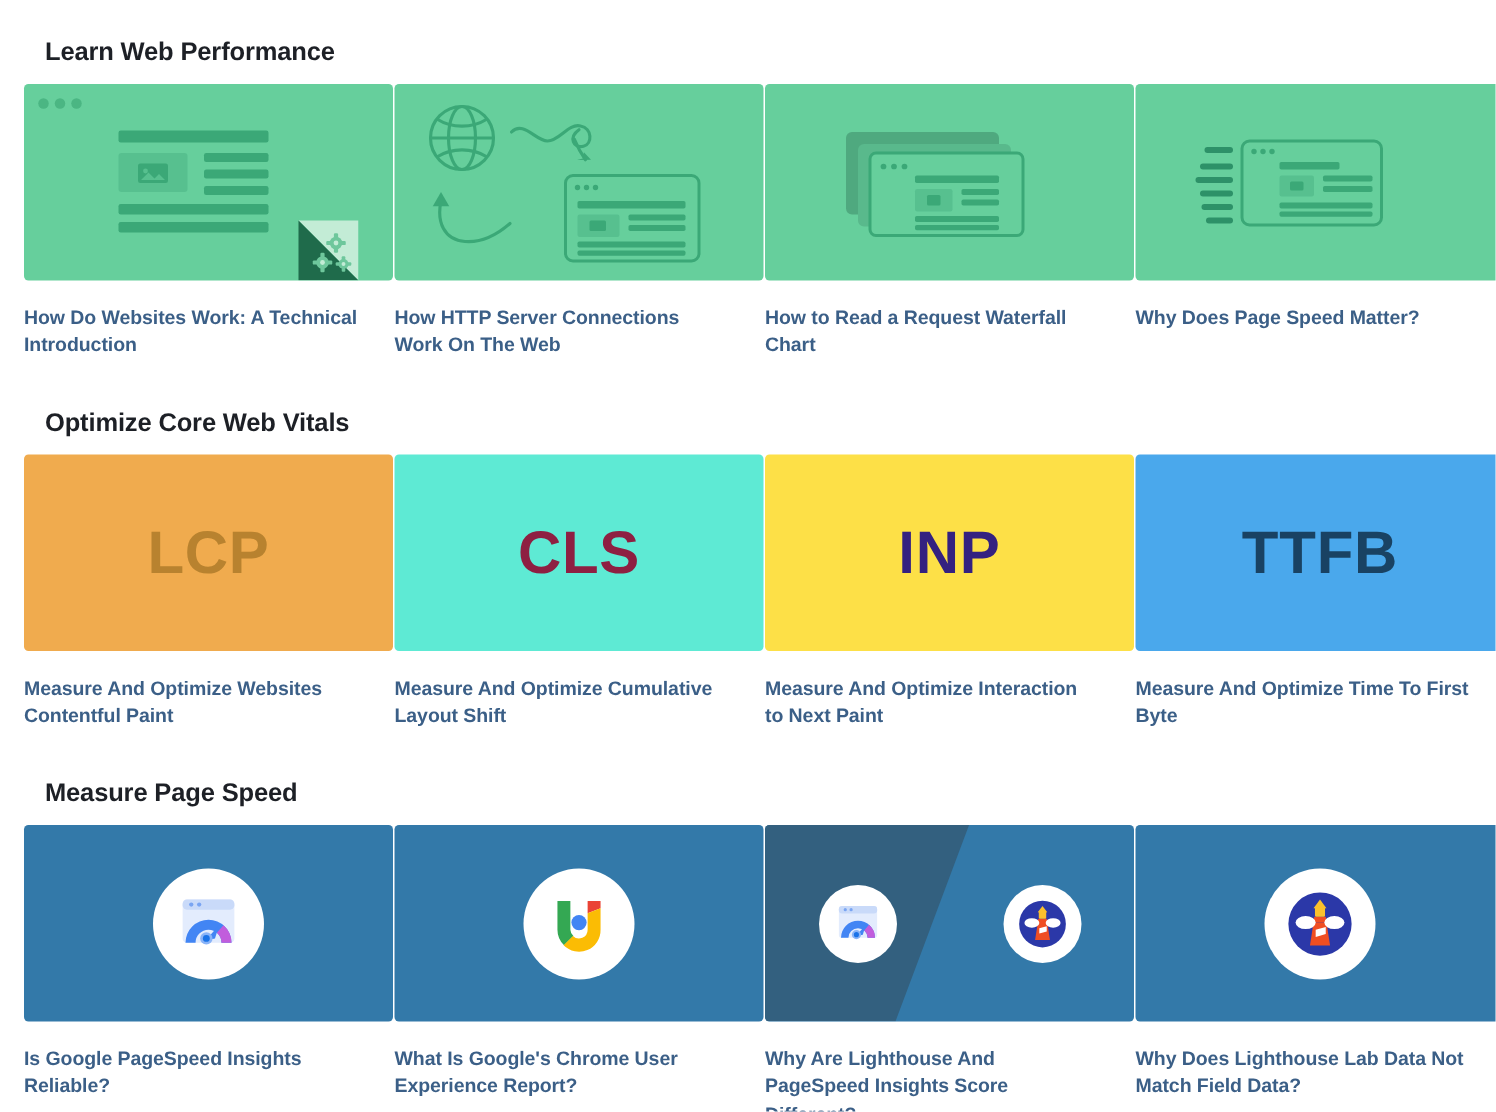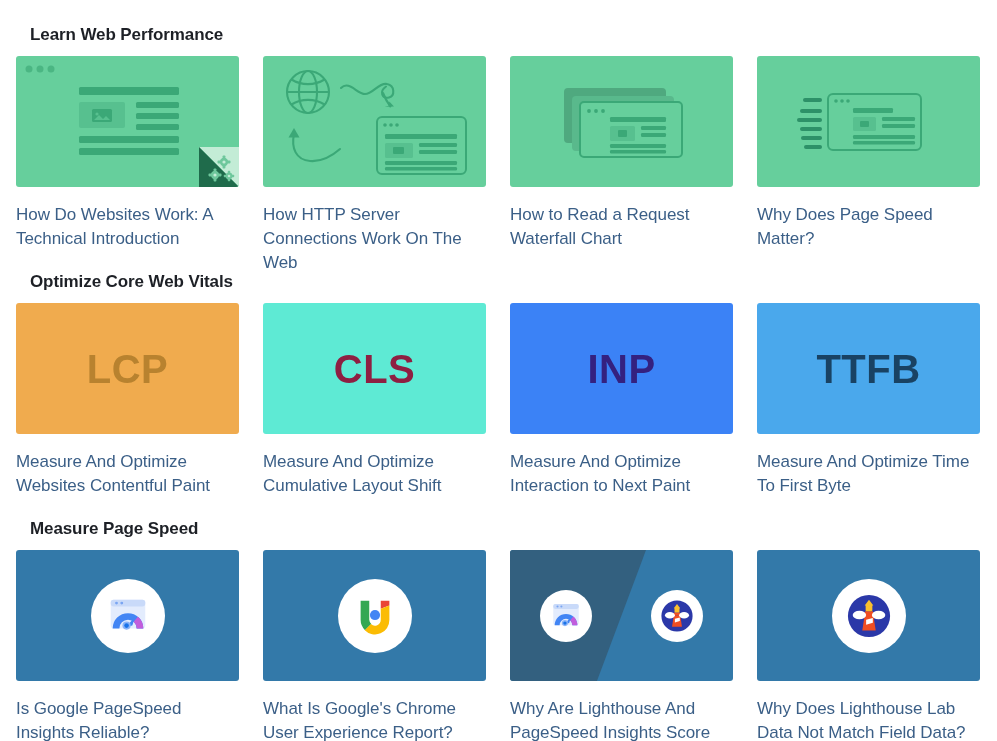--- a/index.html
+++ b/index.html
@@ -30,29 +30,29 @@
     display: grid;
     grid-template-columns: repeat(4, 223px);
     column-gap: 24px;
   }
   .grid-1 { top: 56px; }
   .grid-2 { top: 303px; }
   .grid-3 { top: 550px; }
 
   .card { width: 223px; }
   .thumb {
-    width: 223px; height: 131px;
+    width: 246px; height: 131px;
     border-radius: 3px;
     position: relative;
     overflow: hidden;
   }
   .card-title {
     margin-top: 16px;
-    font-size: 17px;
-    font-weight: normal;
+    font-size: 13px;
+    font-weight: bold;
     line-height: 1.42;
     color: #3b5f87;
     letter-spacing: -0.05px;
     cursor: pointer;
   }
 
   
   .green { background: #66cf9c; }
 
   svg.illus { position: absolute; left: 0; top: 0; width: 223px; height: 131px; }
@@ -245,21 +245,21 @@
     </div>
 
     <div class="card">
       <div class="thumb vitals" style="background:#5eead4">
         <span style="color:#8e1f42">CLS</span>
       </div>
       <div class="card-title">Measure And Optimize Cumulative Layout Shift</div>
     </div>
 
     <div class="card">
-      <div class="thumb vitals" style="background:#3b82f6">
+      <div class="thumb vitals" style="background:#fde047">
         <span style="color:#342180">INP</span>
       </div>
       <div class="card-title">Measure And Optimize Interaction to Next Paint</div>
     </div>
 
     <div class="card">
       <div class="thumb vitals" style="background:#4aa8ec">
         <span style="color:#194263">TTFB</span>
       </div>
       <div class="card-title">Measure And Optimize Time To First Byte</div>

